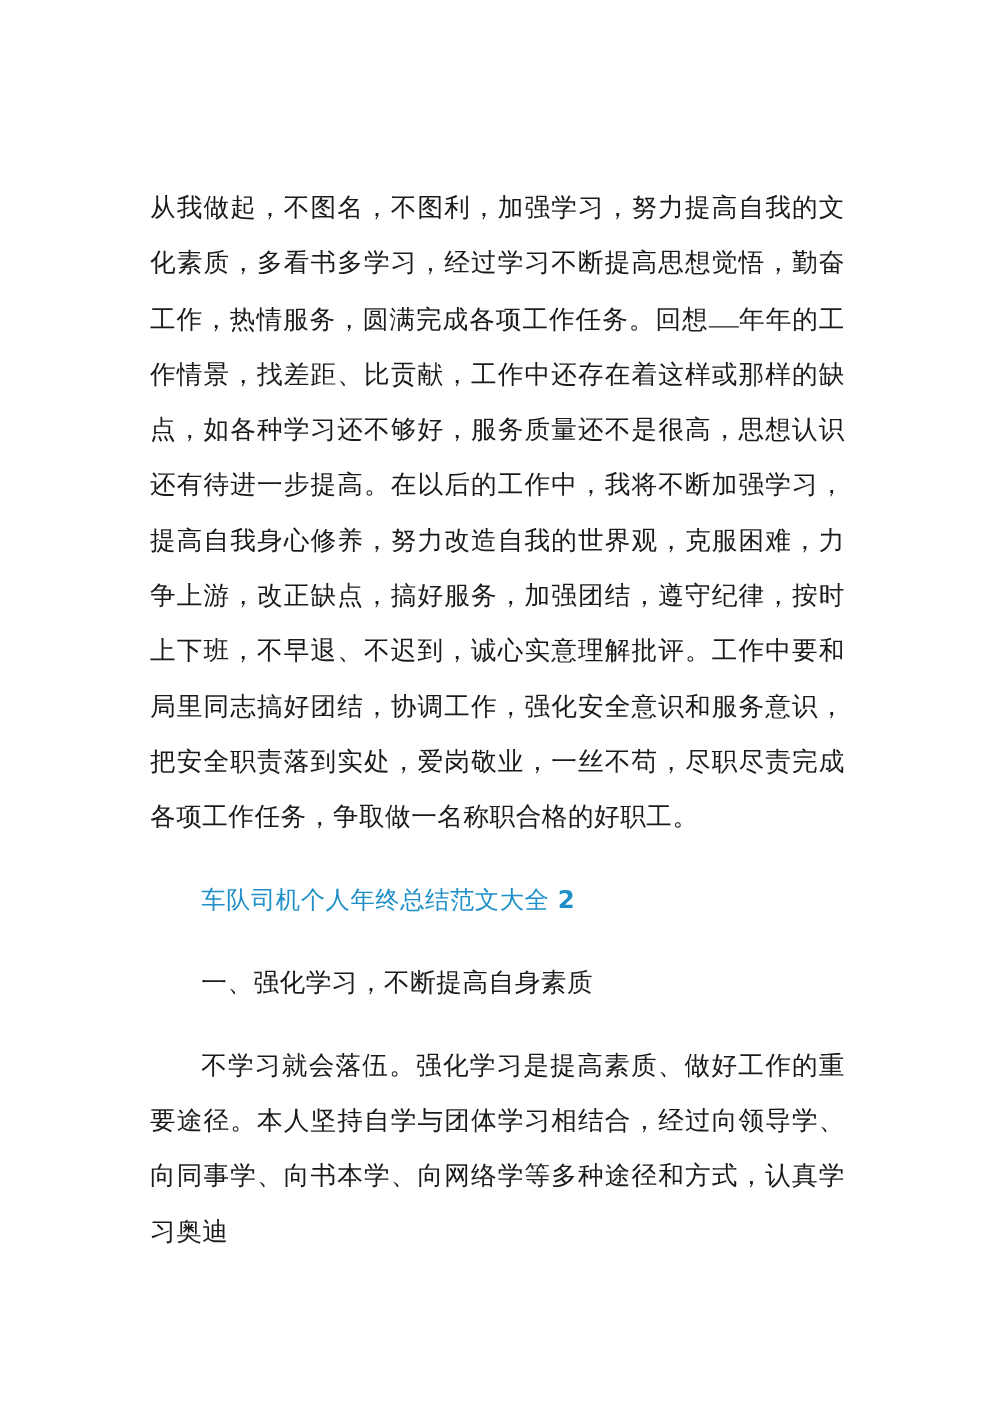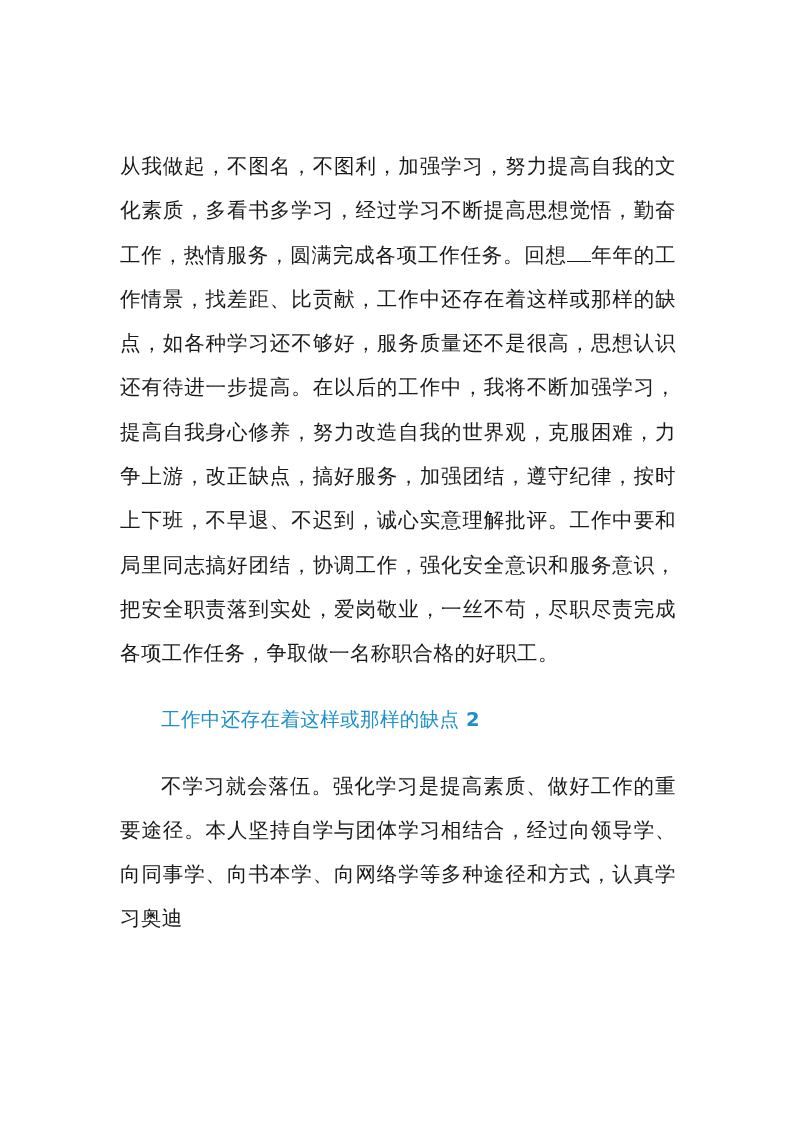--- a/index.html
+++ b/index.html
@@ -32,19 +32,20 @@
   .heading .num { font-weight: bold; }
   .blank { display: inline-block; width: 24px; border-bottom: 1.5px solid #1a1a1a; height: 18px; vertical-align: baseline; }
 </style>
 </head>
 <body>
 
 <div class="page">
   <div class="content">
     <p class="para"><span>从我做起，不图名，不图利，加强学习，努力提高自我的文化素质，多看书多学习，经过学习不断提高思想觉悟，勤奋工作，热情服务，圆满完成各项工作任务。回想</span><span class="blank"></span><span>年年的工作情景，找差距、比贡献，工作中还存在着这样或那样的缺点，如各种学习还不够好，服务质量还不是很高，思想认识还有待进一步提高。在以后的工作中，我将不断加强学习，提高自我身心修养，努力改造自我的世界观，克服困难，力争上游，改正缺点，搞好服务，加强团结，遵守纪律，按时上下班，不早退、不迟到，诚心实意理解批评。工作中要和局里同志搞好团结，协调工作，强化安全意识和服务意识，把安全职责落到实处，爱岗敬业，一丝不苟，尽职尽责完成各项工作任务，争取做一名称职合格的好职工。</span></p>
 
-    <h2 class="heading"><span>工作中还存在着这样或那样的缺点</span> <span class="num">2</span></h2>
+    <h2 class="heading"><span>车队司机个人年终总结范文大全</span> <span class="num">2</span></h2>
 
 
+    <p class="para indent gap">一、强化学习，不断提高自身素质</p>
 
     <p class="para indent gap">不学习就会落伍。强化学习是提高素质、做好工作的重要途径。本人坚持自学与团体学习相结合，经过向领导学、向同事学、向书本学、向网络学等多种途径和方式，认真学习奥迪</p>
   </div>
 </div>
 
 </body></html>

